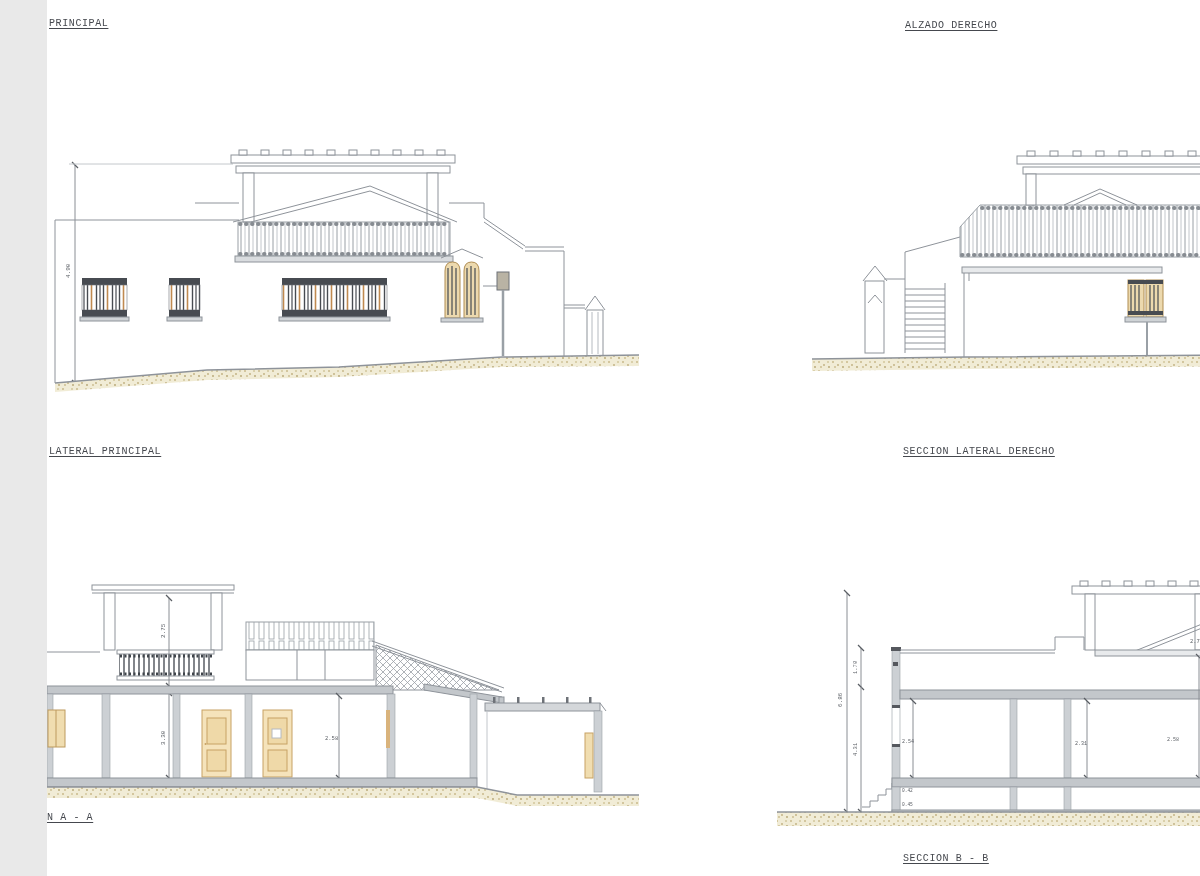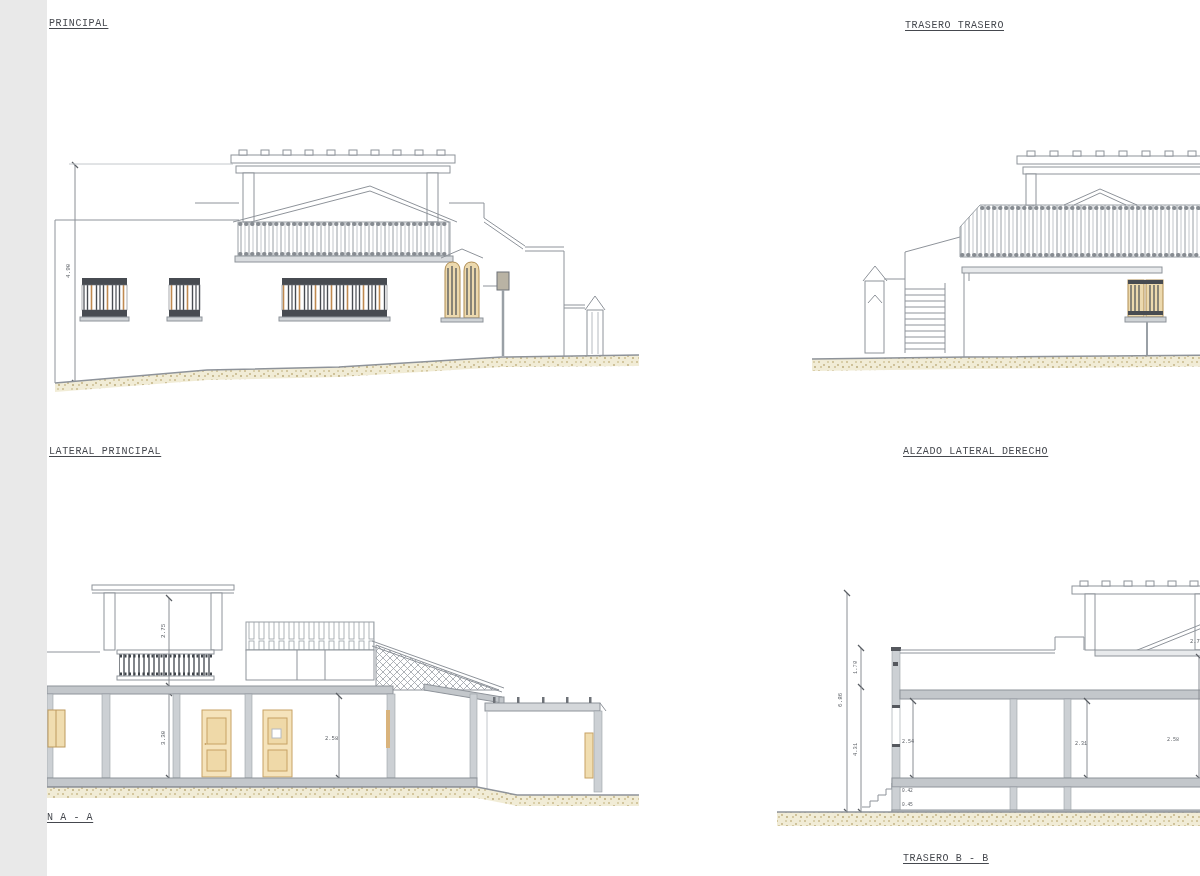--- a/index.html
+++ b/index.html
@@ -13,25 +13,25 @@
     font-weight:400;
   }
   #sheet-svg{position:absolute;left:0;top:0;}
 </style>
 </head>
 <body>
 
 <div id="canvas">
 
   <div class="plan-label" style="left:2px;top:18px">PRINCIPAL</div>
-  <div class="plan-label" style="left:858px;top:20px">TRASERO TRASERO</div>
+  <div class="plan-label" style="left:858px;top:20px">ALZADO DERECHO</div>
   <div class="plan-label" style="left:2px;top:446px">LATERAL PRINCIPAL</div>
-  <div class="plan-label" style="left:856px;top:446px">ALZADO LATERAL DERECHO</div>
+  <div class="plan-label" style="left:856px;top:446px">SECCION LATERAL DERECHO</div>
   <div class="plan-label" style="left:0px;top:812px">N A - A</div>
-  <div class="plan-label" style="left:856px;top:853px">TRASERO B - B</div>
+  <div class="plan-label" style="left:856px;top:853px">SECCION B - B</div>
 
   <svg id="sheet-svg" width="1200" height="876" viewBox="0 0 1200 876">
     <defs>
       <marker id="tick" markerWidth="8" markerHeight="8" refX="4" refY="4" orient="auto">
         <line x1="1" y1="7" x2="7" y2="1" stroke="#5a5e64" stroke-width="1.2"></line>
       </marker>
       <pattern id="tiles" patternUnits="userSpaceOnUse" width="8" height="60">
         <line x1="2" y1="0" x2="2" y2="60" stroke="#9aa0a6" stroke-width="1"></line>
         <line x1="6" y1="0" x2="6" y2="60" stroke="#c2c6cb" stroke-width="1"></line>
       </pattern>

